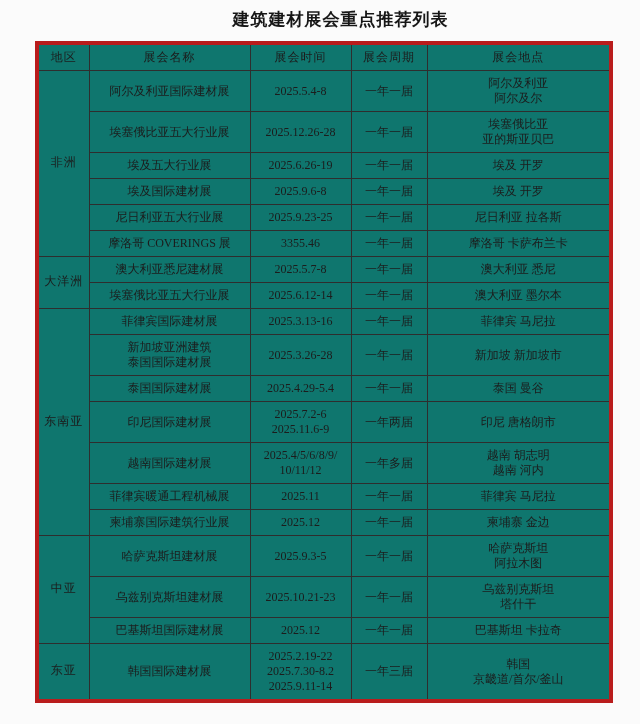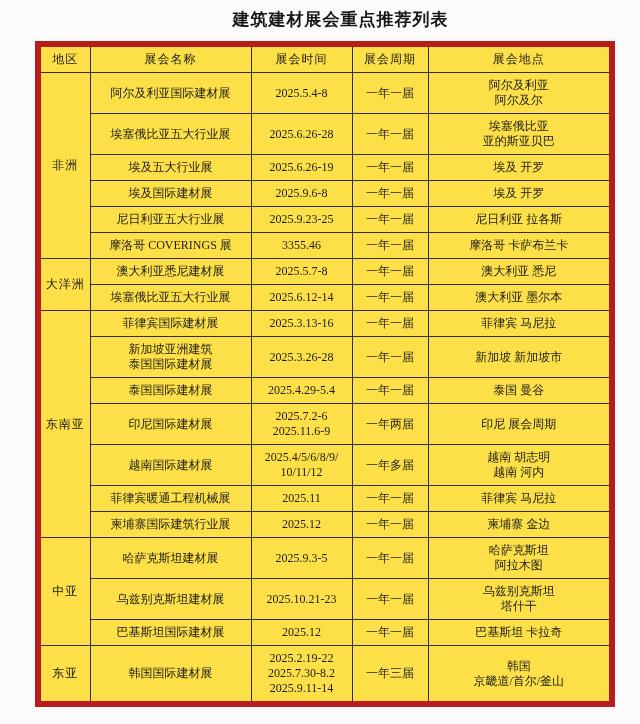--- a/index.html
+++ b/index.html
@@ -24,22 +24,22 @@
     letter-spacing: 1px;
     margin: 2px 0 10px 0;
     color: #161616;
     padding-left: 41px;
   }
   table.exhibition-table {
     border-collapse: collapse;
     table-layout: fixed;
     margin-left: 35px;
     width: 574px;
-    background: #fde047;
-    border: 6px solid #b91c1c;
+    background: #0f766e;
+    border: 4px solid #b91c1c;
   }
   .exhibition-table th,
   .exhibition-table td {
     border: 1px solid #2e2e2e;
     text-align: center;
     vertical-align: middle;
     font-size: 12px;
     font-weight: normal;
     line-height: 15px;
     padding: 5px 3px;
@@ -48,21 +48,21 @@
   }
   .exhibition-table th {
     font-weight: normal;
     letter-spacing: 1px;
   }
   col.c-region   { width: 52px; }
   col.c-name     { width: 161px; }
   col.c-time     { width: 101px; }
   col.c-cycle    { width: 76px; }
   col.c-location { width: 184px; }
-  td.region-cell { letter-spacing: 1px; }
+  td.region-cell { letter-spacing: 1px; font-family: Liberation Mono, monospace; }
 </style>
 </head>
 <body>
 
 <div class="page">
   <div class="doc-title">建筑建材展会重点推荐列表</div>
 
   <table class="exhibition-table">
     <colgroup>
       <col class="c-region">
@@ -85,21 +85,21 @@
       <tr>
         <td class="region-cell" rowspan="6">非洲</td>
         <td>阿尔及利亚国际建材展</td>
         <td>2025.5.4-8</td>
         <td>一年一届</td>
         <td>阿尔及利亚
 阿尔及尔</td>
       </tr>
       <tr>
         <td>埃塞俄比亚五大行业展</td>
-        <td>2025.6.26-28</td>
+        <td>2025.12.26-28</td>
         <td>一年一届</td>
         <td>埃塞俄比亚
 亚的斯亚贝巴</td>
       </tr>
       <tr>
         <td>埃及五大行业展</td>
         <td>2025.6.26-19</td>
         <td>一年一届</td>
         <td>埃及 开罗</td>
       </tr>
@@ -154,21 +154,21 @@
         <td>泰国国际建材展</td>
         <td>2025.4.29-5.4</td>
         <td>一年一届</td>
         <td>泰国 曼谷</td>
       </tr>
       <tr>
         <td>印尼国际建材展</td>
         <td>2025.7.2-6
 2025.11.6-9</td>
         <td>一年两届</td>
-        <td>印尼 展会周期</td>
+        <td>印尼 唐格朗市</td>
       </tr>
       <tr>
         <td>越南国际建材展</td>
         <td>2025.4/5/6/8/9/
 10/11/12</td>
         <td>一年多届</td>
         <td>越南 胡志明
 越南 河内</td>
       </tr>
       <tr>

